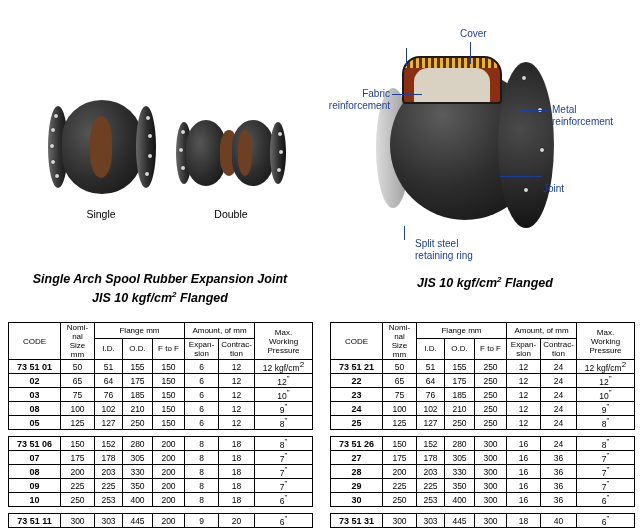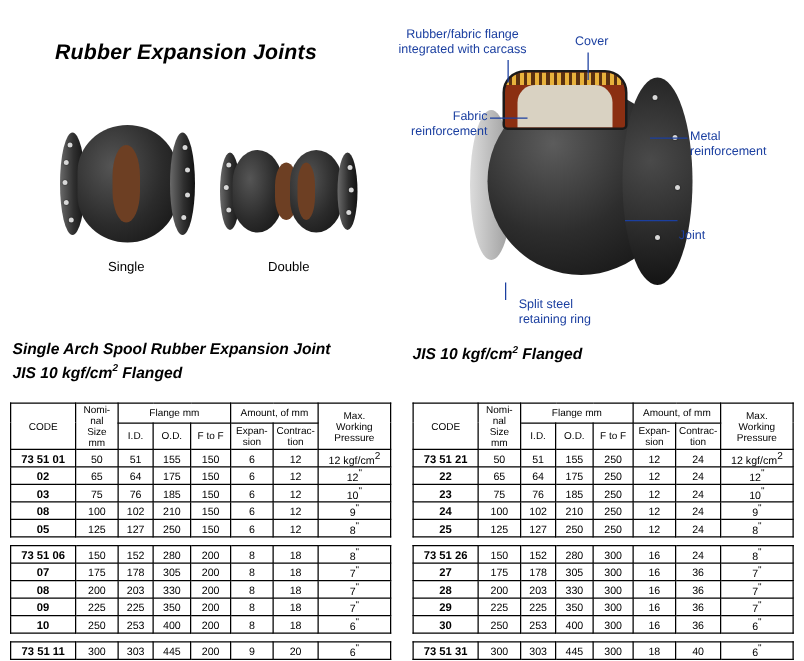--- a/index.html
+++ b/index.html
@@ -125,20 +125,21 @@
     height: 1px;
   }
 
   
   .tbl-heading {
     position: absolute;
     font-size: 12.5px;
     font-weight: bold;
     font-style: italic;
     line-height: 15px;
+    text-align: center;
   }
   #single-table-heading { left: 10px; top: 272px; width: 300px; }
   #double-table-heading { left: 330px; top: 272px; width: 310px; }
   .sup { font-size: 8px; vertical-align: super; }
 
   
   table.spec {
     position: absolute;
     border-collapse: collapse;
     font-size: 8.5px;
@@ -161,21 +162,20 @@
   .grp-gap td { border-top: 2px solid #000; }
 
   #single-table { left: 8px; top: 322px; width: 304px; }
   #double-table { left: 330px; top: 322px; width: 304px; }
 </style>
 </head>
 <body>
 
 <div class="page">
 
-  <div id="main-title">Rubber Expansion Joints</div>
 
   <div class="joint-single">
     <div class="flange-ellipse" style="left:0px; top:6px; width:20px; height:82px;"></div>
     <div class="bolt" style="left:6px; top:14px;"></div>
     <div class="bolt" style="left:3px; top:28px;"></div>
     <div class="bolt" style="left:2px; top:44px;"></div>
     <div class="bolt" style="left:3px; top:60px;"></div>
     <div class="bolt" style="left:7px; top:74px;"></div>
     <div class="body-bulge" style="left:14px; top:0px; width:80px; height:94px;"></div>
     <div class="rubber-arch" style="left:42px; top:16px; width:22px; height:62px; background:#6d3f23;"></div>
@@ -210,24 +210,20 @@
     <div class="bolt" style="left:150px; top:28px;"></div>
     <div class="bolt" style="left:166px; top:60px;"></div>
     <div class="bolt" style="left:168px; top:100px;"></div>
     <div class="bolt" style="left:152px; top:140px;"></div>
     <div class="cut-section">
       <div class="inner"></div>
       <div class="weave"></div>
     </div>
   </div>
 
-  <div class="callout" style="left:300px; top:22px; width:140px; text-align:center;">
-    <div>Rubber/fabric flange</div>
-    <div>integrated with carcass</div>
-  </div>
   <div class="lead" style="left:406px; top:48px; width:1px; height:18px; background:#1b3fa0;"></div>
 
   <div class="callout" style="left:460px; top:28px;">Cover</div>
   <div class="lead" style="left:470px; top:42px; width:1px; height:22px;"></div>
 
   <div class="callout" style="left:320px; top:88px; width:70px; text-align:right;">
     <div>Fabric</div>
     <div>reinforcement</div>
   </div>
   <div class="lead" style="left:392px; top:94px; width:30px;"></div>

